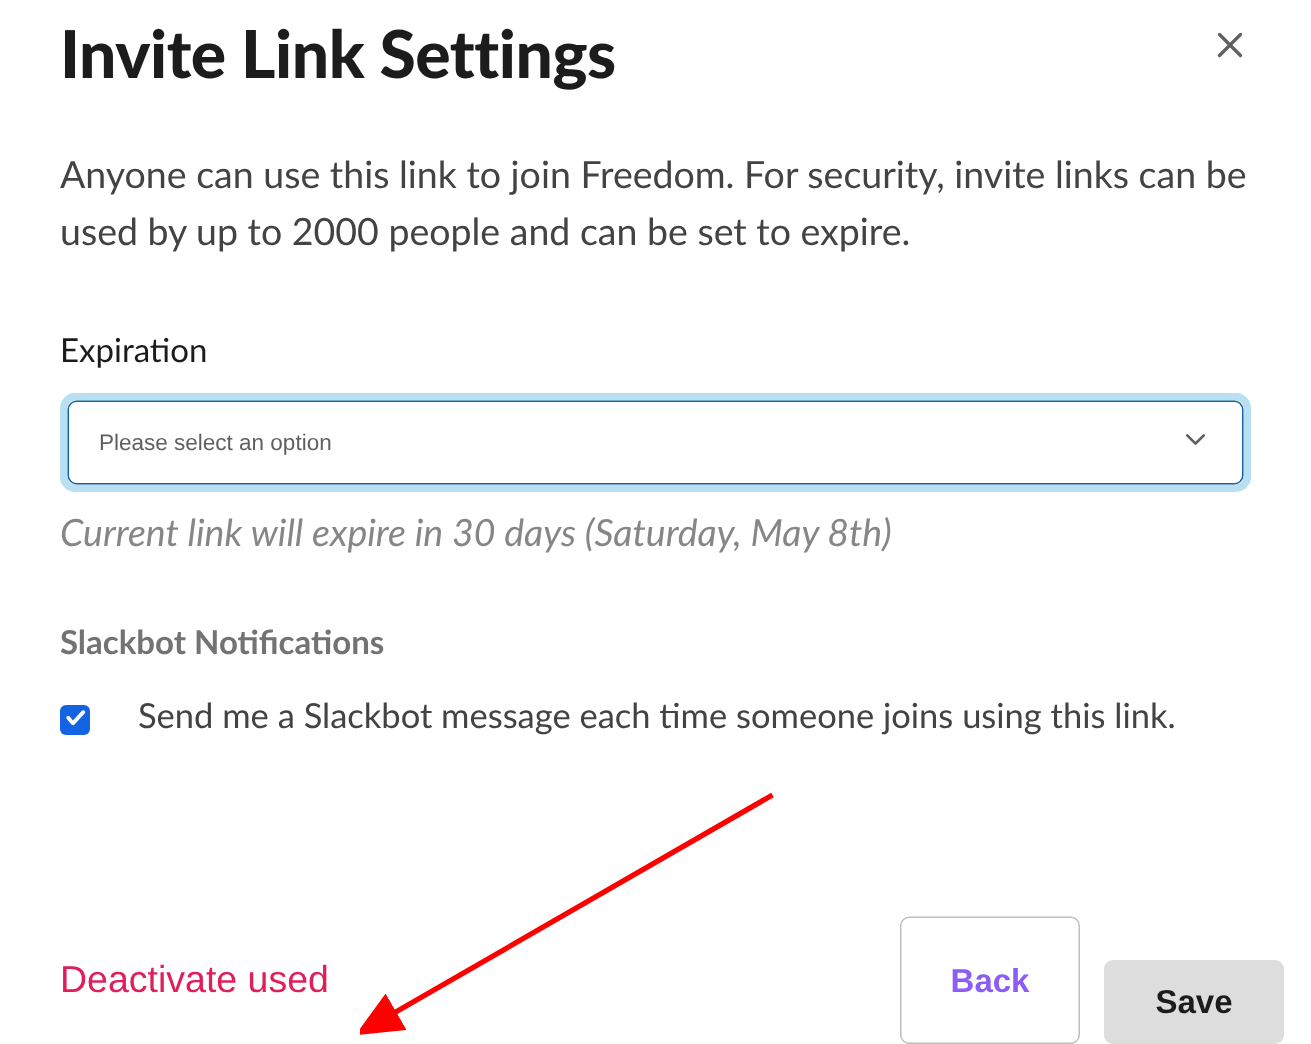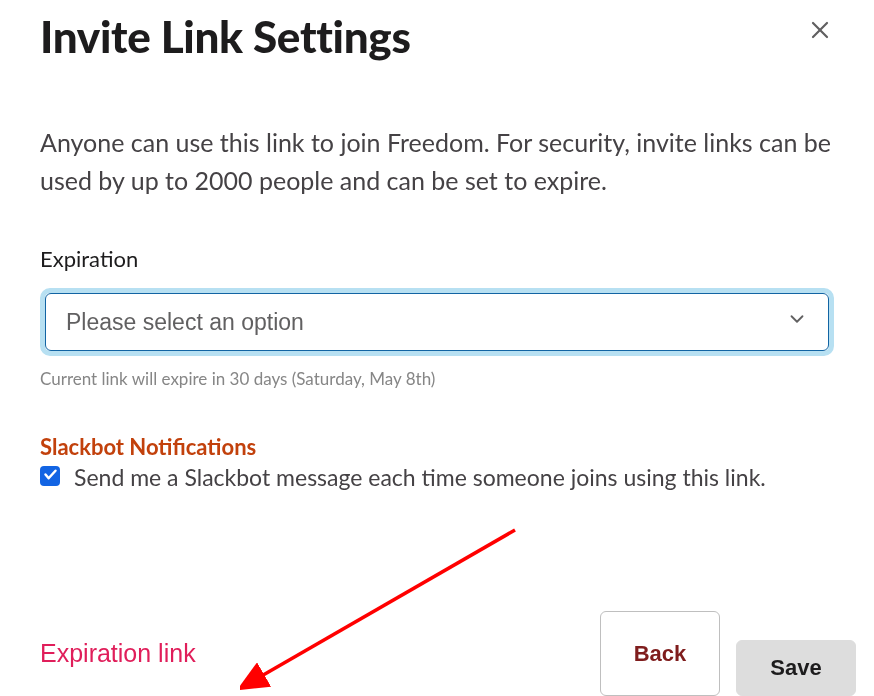--- a/index.html
+++ b/index.html
@@ -45,21 +45,21 @@
       margin-top: 2px;
     }
     .close-btn svg {
       width: 24px;
       height: 24px;
     }
     .body {
       padding: 0 40px;
     }
     .description {
-      margin-top: 62px;
+      margin-top: 36px;
       font-size: 25px;
       line-height: 1.5;
       color: #454245;
       font-weight: 400;
     }
     .section-label {
       margin-top: 46px;
       font-size: 22px;
       font-weight: 400;
       color: #1d1c1d;
@@ -76,47 +76,49 @@
     .select {
       display: flex;
       align-items: center;
       justify-content: space-between;
       width: 100%;
       border: 1px solid #1264a3;
       border-radius: 6px;
       background: #ffffff;
       padding: 14px 20px;
       cursor: pointer;
-      font-size: 23px;
+      font-size: 15px;
       color: #616061;
       text-align: left;
       gap: 44px;
     }
     .select .chevron {
       color: #616061;
     }
     .select .chevron svg {
       width: 22px;
       height: 22px;
     }
     .expiry-hint {
       margin-top: 12px;
-      font-size: 17px;
+      font-size: 25px;
       color: #868686;
+      font-style: italic;
     }
     .notifications-label {
       margin-top: 44px;
       font-size: 22px;
       font-weight: 700;
-      color: #c2410c;
+      color: #737373;
     }
     .checkbox-row {
-      display: flex;
-      align-items: flex-start;
-      gap: 14px;
+      margin-top: 18px;
+      display: flex;
+      align-items: center;
+      gap: 32px;
     }
     .checkbox {
       width: 20px;
       height: 20px;
       border-radius: 4px;
       background: #1264e3;
       border: none;
       flex-shrink: 0;
       margin-top: 6px;
       display: flex;
@@ -161,21 +163,21 @@
       font-weight: 700;
       padding: 14px 28px;
       border-radius: 6px;
       cursor: pointer;
       min-width: 120px;
       text-align: center;
     }
     .btn-back {
       background: #ffffff;
       border: 1px solid #bfbfbf;
-      color: #7f1d1d;
+      color: #8b5cf6;
     }
     .btn-save {
       background: #dddddd;
       border: 1px solid #dddddd;
       color: #1d1c1d;
       margin-top: 29px;
     }
     .annotation-arrow {
       position: absolute;
       pointer-events: none;
@@ -232,21 +234,21 @@
             <polyline points="4 12 9 18 20 6"></polyline>
           </svg>
         </span>
       </button>
       <label class="checkbox-label">Send me a Slackbot message each time someone joins using this link.</label>
     </div>
 
   </div>
 
   <div class="footer">
-    <button class="deactivate">Expiration link</button>
+    <button class="deactivate">Deactivate used</button>
     <div class="footer-buttons">
       <button class="btn btn-back">Back</button>
       <button class="btn btn-save">Save</button>
     </div>
   </div>
 
   <svg class="annotation-arrow" viewBox="0 0 290 180">
     <defs>
       <marker id="arrowhead" markerWidth="9" markerHeight="8" refX="2" refY="4" orient="auto">
         <polygon points="0 0, 9 4, 0 8" fill="#ff0000"></polygon>

